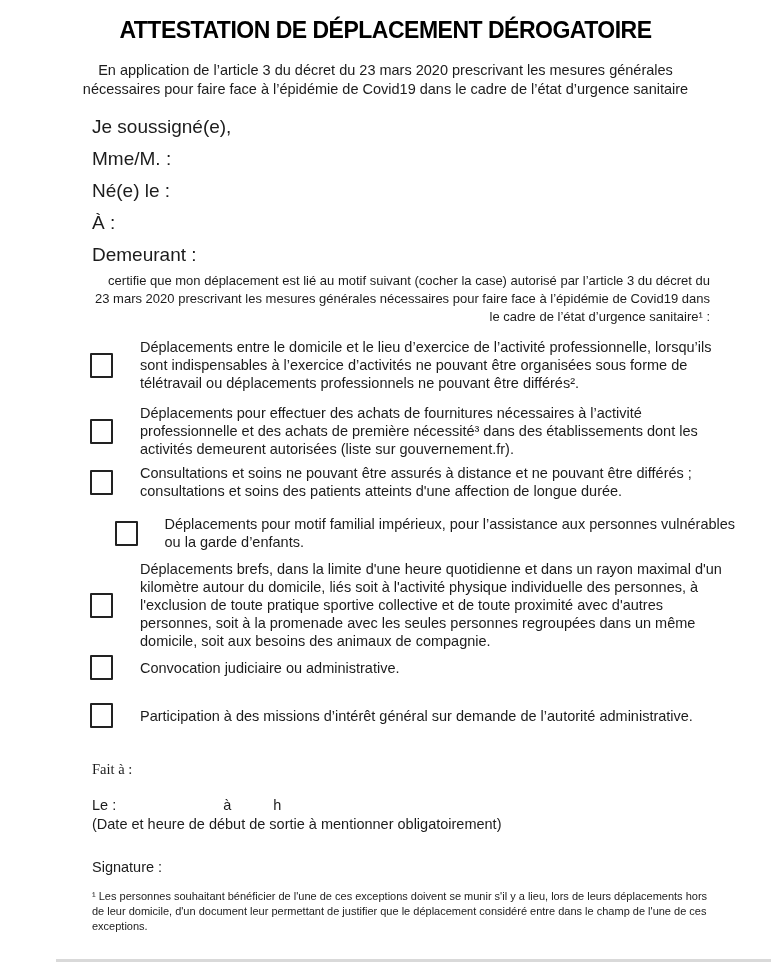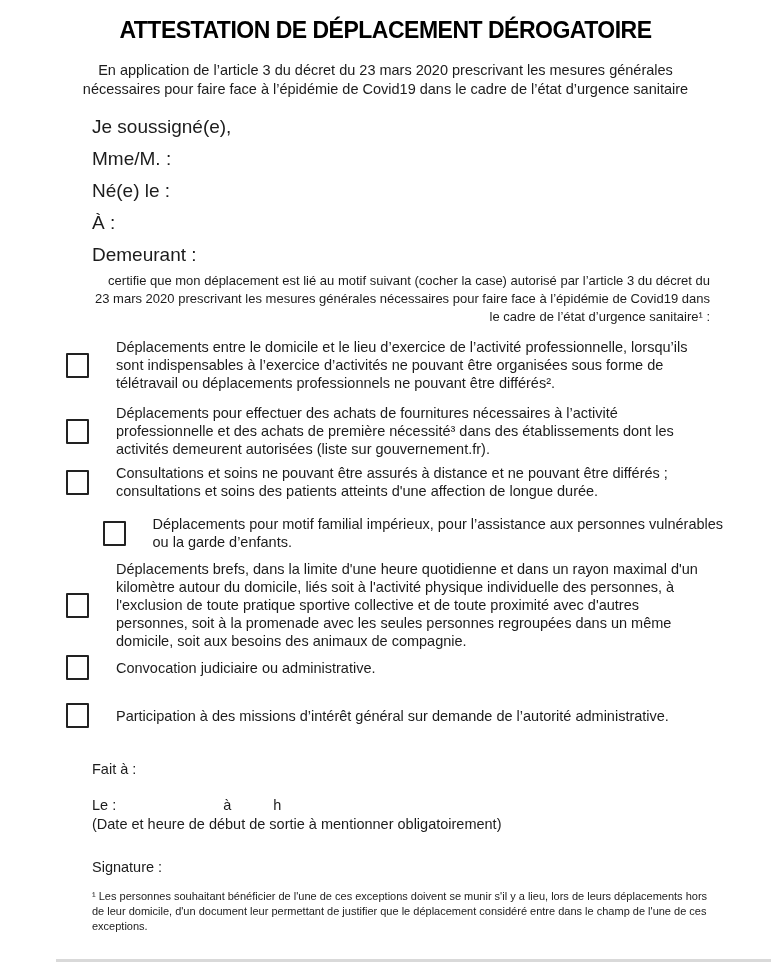--- a/index.html
+++ b/index.html
@@ -30,42 +30,42 @@
   }
   .f-intro { margin-top: 18px; }
   .f-std   { margin-top: 13px; }
   .certify {
     margin: 8px 58px 12px 92px;
     max-width: 618px;
     font-size: 13px; line-height: 18px; text-align: right;
   }
   .reason-row {
     display: flex; align-items: center;
-    margin-left: 66px;
+    margin-left: 90px;
   }
   .mt9  { margin-top: 9px; }
   .mt12 { margin-top: 12px; }
   .mt6  { margin-top: 6px; }
   .mt15 { margin-top: 15px; justify-content: center; }
   .mt5  { margin-top: 5px; }
   .mt23 { margin-top: 23px; }
   .checkbox {
     width: 23px; height: 25px;
     border: 2px solid #222;
     background: #fff;
     flex: 0 0 auto;
     border-radius: 1px;
     cursor: pointer;
   }
   .reason-text {
     margin-left: 27px;
     width: 582px;
     font-size: 14.5px; line-height: 18px;
   }
-  .fait      { margin: 32px 0 17px 92px; font-size: 14.5px; line-height: 19px; }
+  .fait      { margin: 32px 0 17px 92px; font-size: 14.5px; line-height: 19px; font-family: Liberation Serif, serif; }
   .le-line   { margin: 17px 0 0 92px; font-size: 14.5px; line-height: 19px; }
   .at-label  { display: inline-block; margin-left: 103px; }
   .hour-label{ display: inline-block; margin-left: 38px; }
   .date-note { margin-left: 92px; font-size: 14.5px; line-height: 19px; }
   .signature { margin: 24px 0 0 92px; font-size: 14.5px; line-height: 19px; }
   .footnotes {
     position: absolute;
     left: 92px; top: 889px;
     width: 624px;
     font-size: 11px; line-height: 14.8px;

